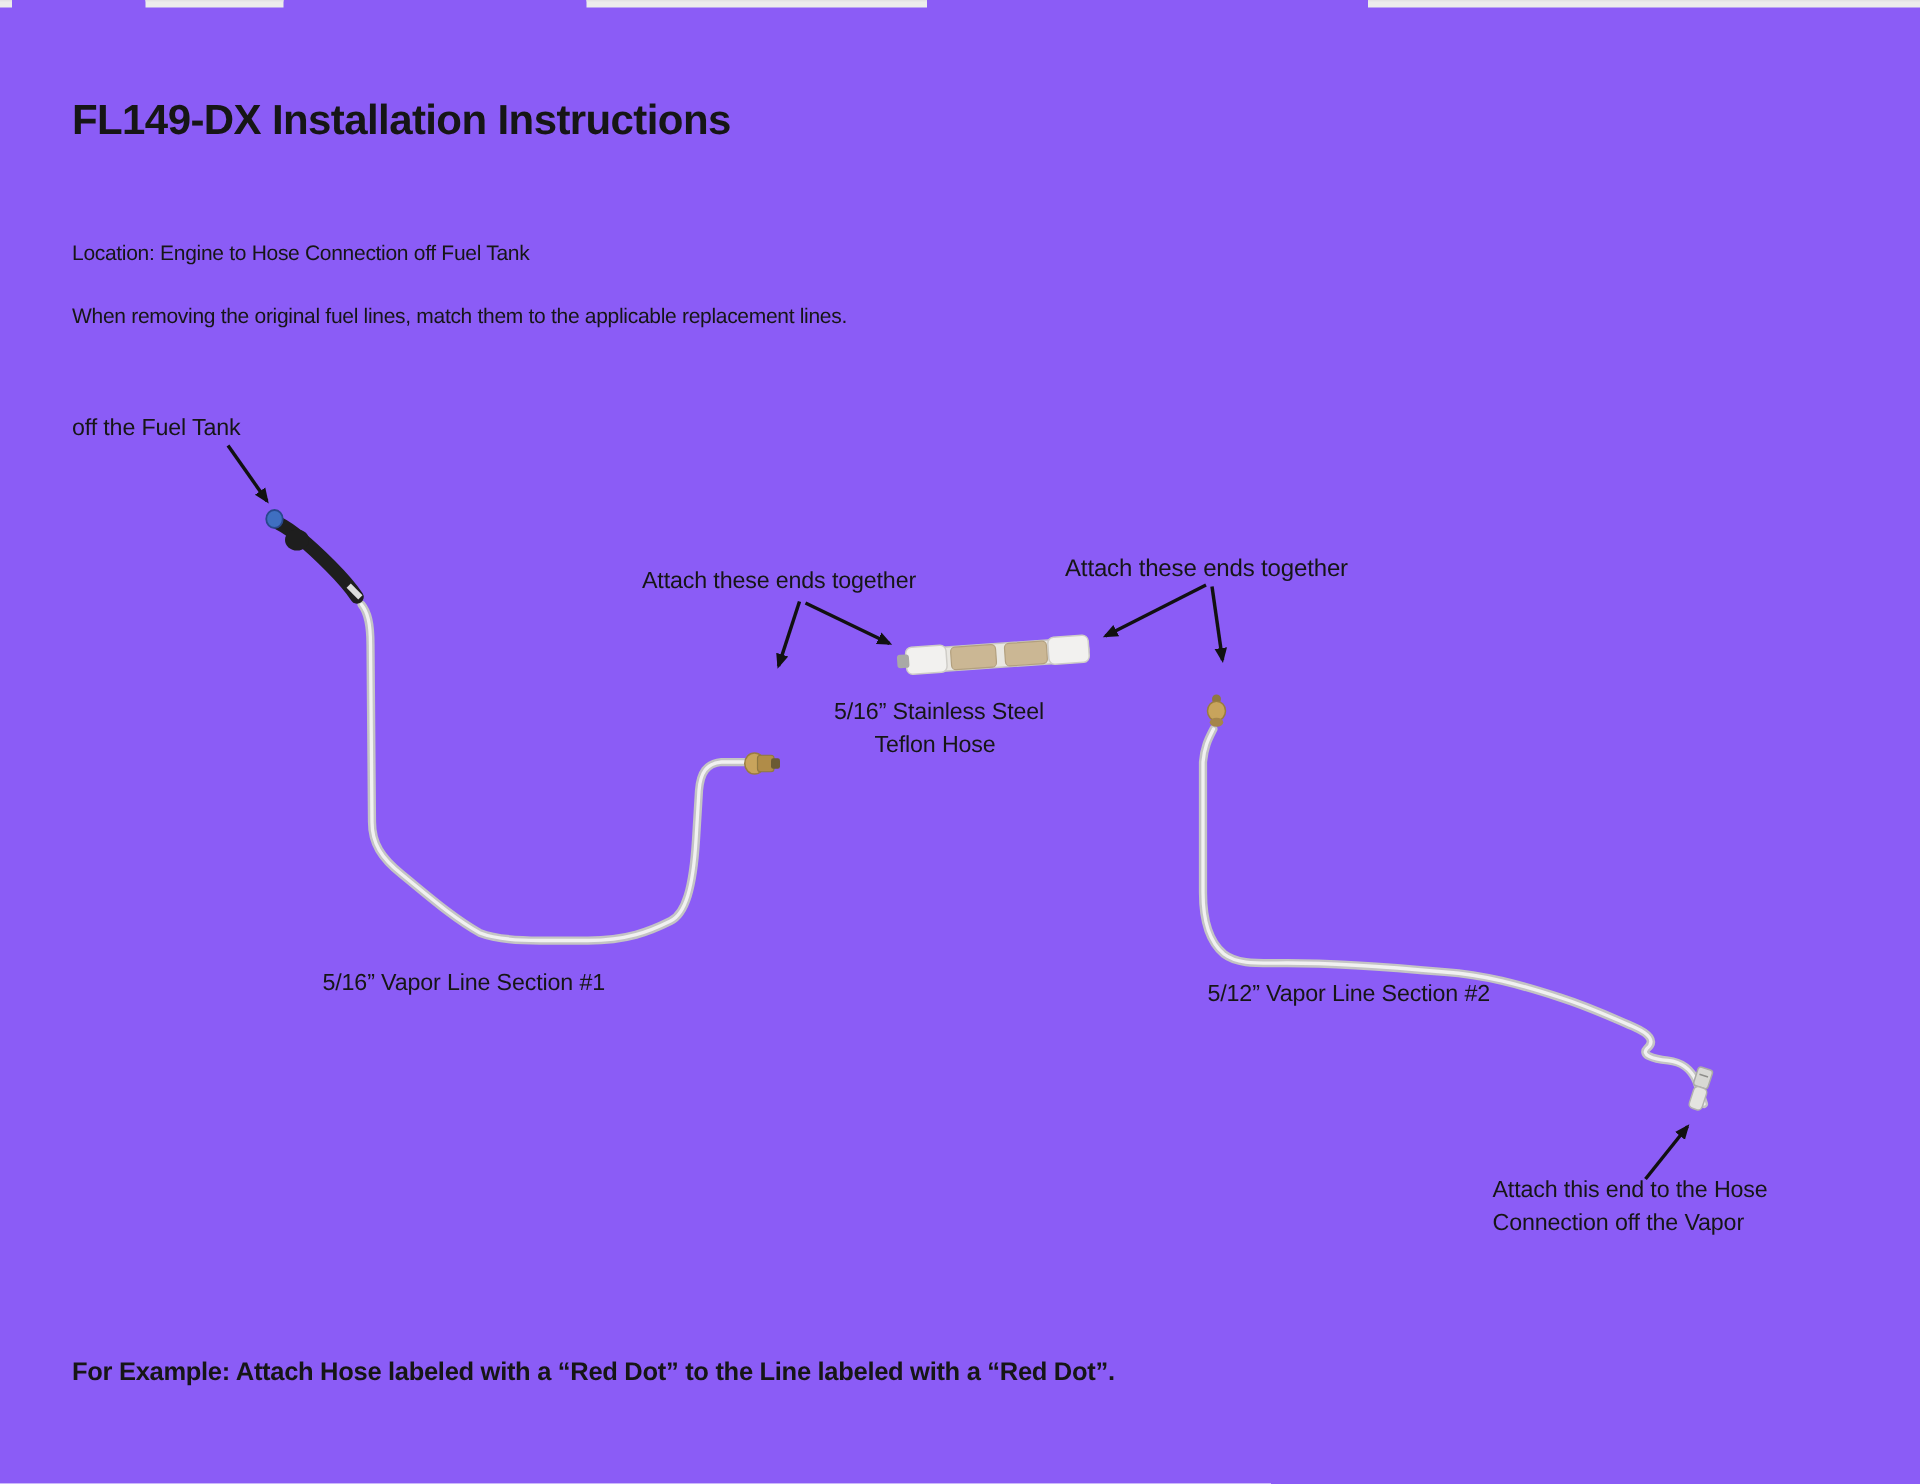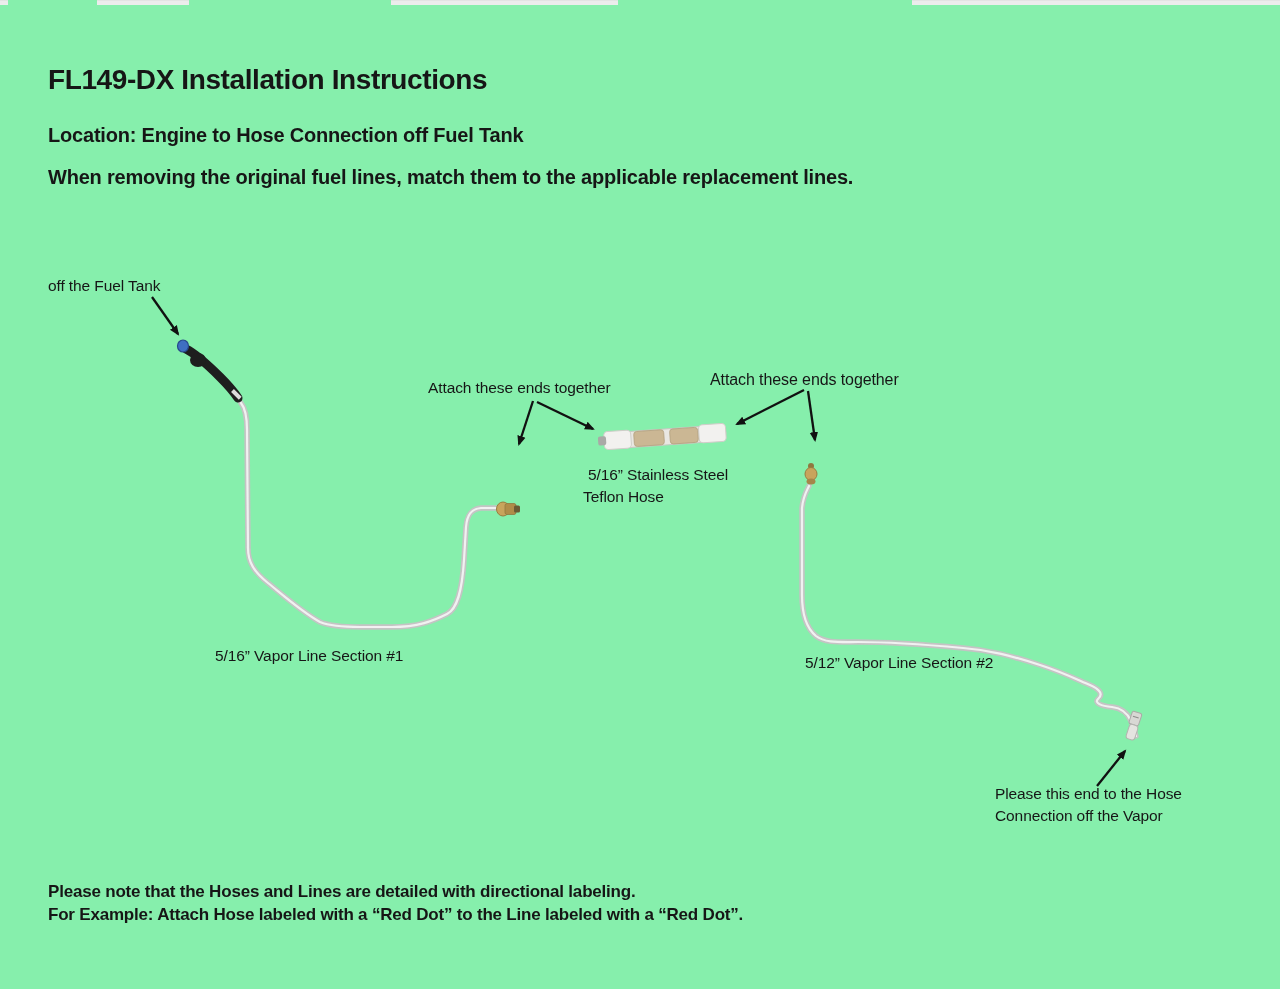--- a/index.html
+++ b/index.html
@@ -1,31 +1,31 @@
 <!DOCTYPE html>
 <html><head>
 <meta charset="utf-8">
 <style>
   html,body{margin:0;padding:0;background:#ffffff;}
   #page{
     position:relative;
     width:1280px;height:989px;
-    background:#86efac;
+    background:#8b5cf6;
     font-family:"Liberation Sans", sans-serif;
     color:#161616;
     overflow:hidden;
   }
   .abs{position:absolute;}
   .artifact{position:absolute;top:0;height:4px;background:#ececec;border-top:1px solid #e3e3e3;}
   .title{
     left:48px;top:64px;
     font-size:28px;font-weight:bold;letter-spacing:-0.4px;
   }
   .h2{
-    font-size:20px;font-weight:bold;letter-spacing:-0.2px;
+    font-size:14px;font-weight:normal;letter-spacing:-0.2px;margin-top:36px;
   }
   .note{
     font-size:15.5px;letter-spacing:-0.1px;line-height:22px;
   }
   .note-bold{
     font-size:17px;font-weight:bold;letter-spacing:-0.2px;line-height:23px;
   }
   #diagram-svg{position:absolute;left:0;top:0;pointer-events:none;}
 </style>
 </head>
@@ -101,25 +101,24 @@
       <line x1="808" y1="391" x2="815" y2="440" marker-end="url(#ah)"></line>
       <line x1="1097" y1="786" x2="1125" y2="751" marker-end="url(#ah)"></line>
     </g>
   </svg>
 
   <div class="abs note" style="left:48px;top:275px">off the Fuel Tank</div>
 
   <div class="abs note" style="left:428px;top:377px">Attach these ends together</div>
   <div class="abs note" style="left:710px;top:369px;font-size:16px">Attach these ends together</div>
 
-  <div class="abs note" style="left:588px;top:464px">5/16” Stainless Steel</div>
+  <div class="abs note" style="left:556px;top:464px">5/16” Stainless Steel</div>
   <div class="abs note" style="left:583px;top:486px">Teflon Hose</div>
 
   <div class="abs note" style="left:215px;top:645px">5/16” Vapor Line Section #1</div>
   <div class="abs note" style="left:805px;top:652px">5/12” Vapor Line Section #2</div>
 
-  <div class="abs note" style="left:995px;top:783px">Please this end to the Hose</div>
+  <div class="abs note" style="left:995px;top:783px">Attach this end to the Hose</div>
   <div class="abs note" style="left:995px;top:805px">Connection off the Vapor</div>
 
-  <div class="abs note-bold" style="left:48px;top:880px">Please note that the Hoses and Lines are detailed with directional labeling.</div>
   <div class="abs note-bold" style="left:48px;top:903px">For Example: Attach Hose labeled with a “Red Dot” to the Line labeled with a “Red Dot”.</div>
 
 </div>
 
 </body></html>

